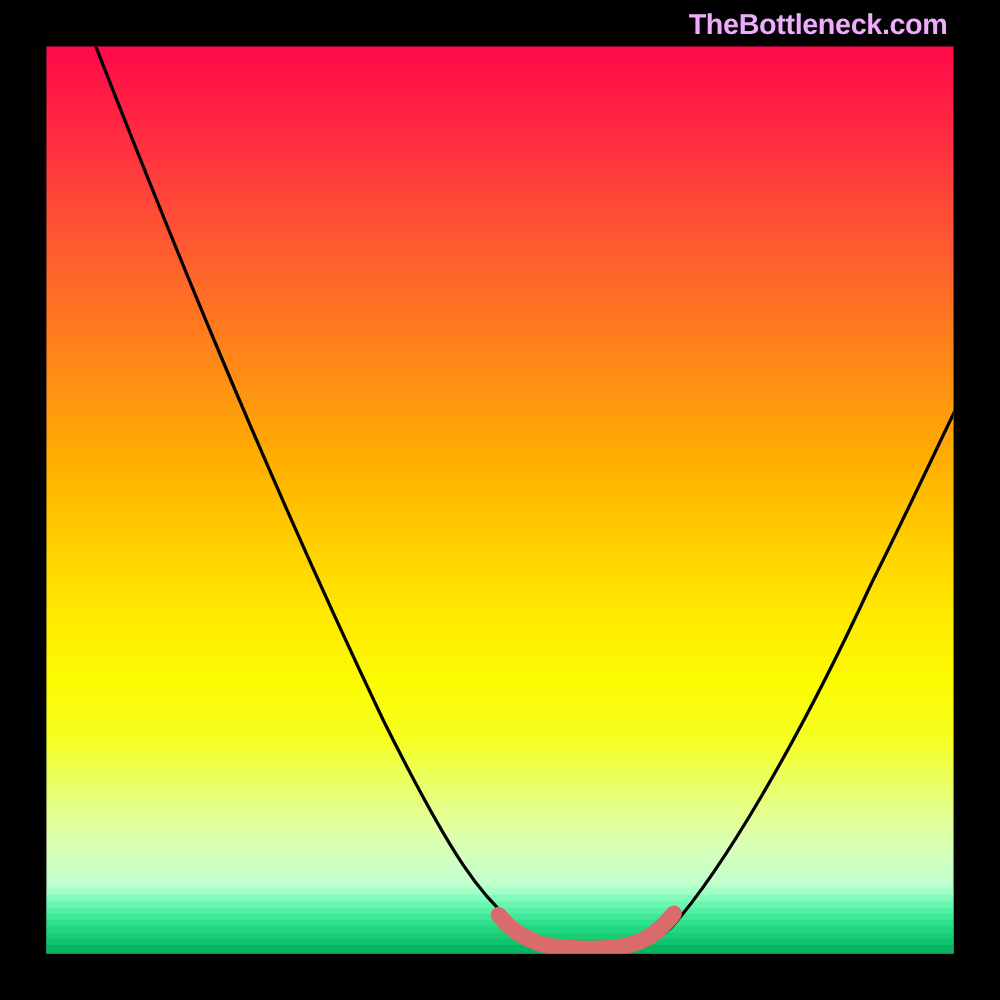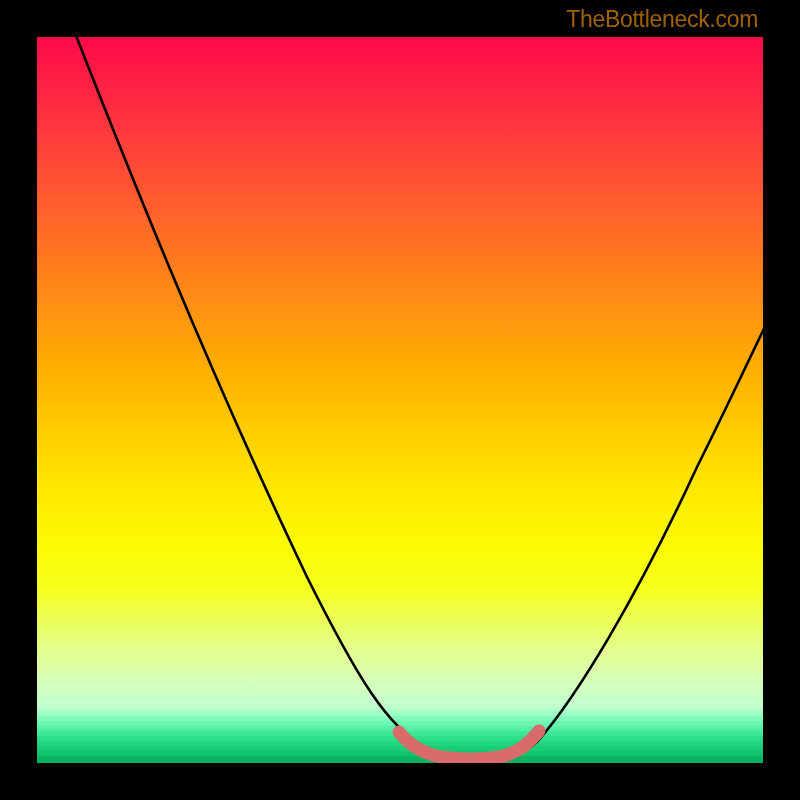--- a/index.html
+++ b/index.html
@@ -69,22 +69,22 @@
   svg.curve {
     position: absolute;
     inset: 0;
   }
   .watermark {
     position: absolute;
     top: 6px;
     right: 42px;
     font-family: Arial, Helvetica, sans-serif;
     font-size: 23px;
-    font-weight: normal;
-    color: #a16207;
+    font-weight: bold;
+    color: #f0abfc;
     letter-spacing: -0.3px;
   }
 </style>
 </head>
 <body>
 
 <div class="frame">
   <div class="plot-area">
     <div class="gradient"></div>
 

